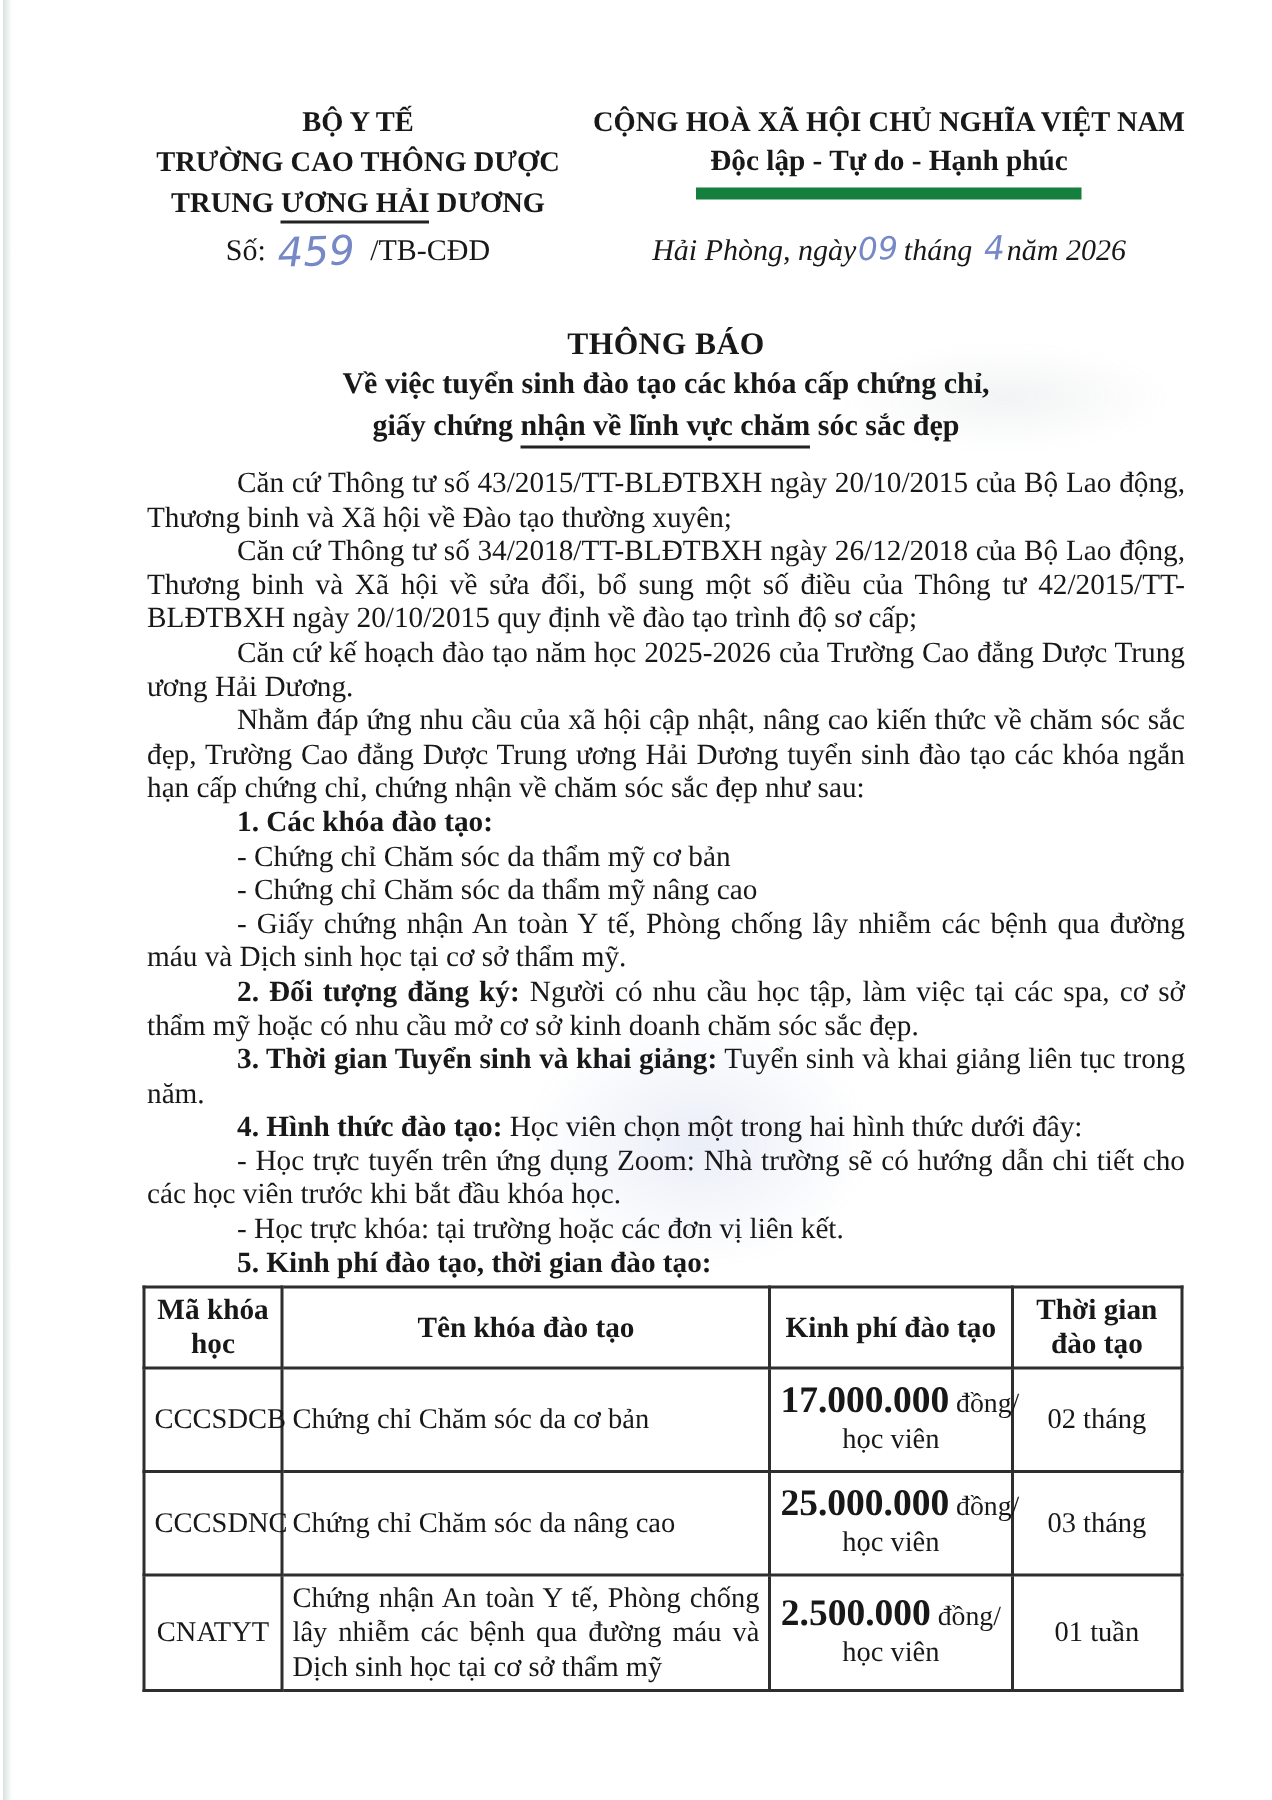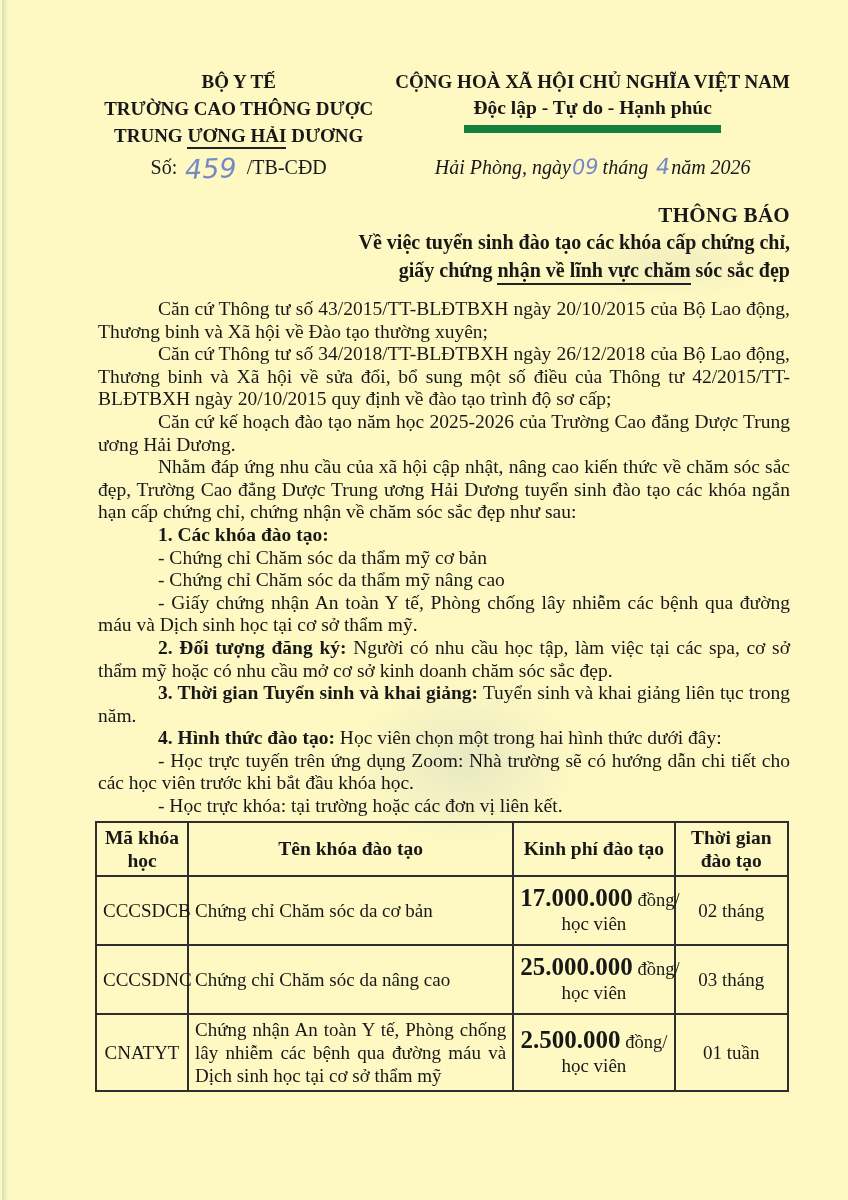--- a/index.html
+++ b/index.html
@@ -1,18 +1,18 @@
 <!DOCTYPE html>
 <html lang="vi"><head>
 <meta charset="utf-8">
 <style>
   html,body{margin:0;padding:0;background:#e9e9e9;}
   .page{
     position:relative;width:848px;height:1200px;margin:0 auto;
-    background:#fef9c3;overflow:hidden;color:#181818;
+    background:#ffffff;overflow:hidden;color:#181818;
     font-family:"Liberation Serif",serif;
   }
   
   .scan-edge{position:absolute;left:2px;top:0;bottom:0;width:6px;
     background:linear-gradient(to right,rgba(150,178,172,.38),rgba(150,178,172,0));}
   
   .bleed{position:absolute;pointer-events:none;filter:blur(3px);}
   .bleed-1{left:340px;top:672px;width:250px;height:180px;
     background:radial-gradient(ellipse at center,rgba(105,132,198,.14),rgba(105,132,198,0) 65%);}
   .bleed-2{left:560px;top:230px;width:220px;height:70px;
@@ -30,21 +30,21 @@
   .motto{display:inline-block;font-weight:bold;font-size:19.5px;line-height:26px;
     border-bottom:8px solid #15803d;padding:0 9px 4px;white-space:nowrap;}
   .date-line{margin-top:23px;font-style:italic;font-size:20px;white-space:nowrap;}
   .hand{font-family:"DejaVu Sans",sans-serif;font-style:italic;color:#7689c6;
     display:inline-block;transform:rotate(-2deg);line-height:1;}
   .hand-no{font-size:27px;margin:0 10px 0 8px;vertical-align:-4px;}
   .hand-day{font-size:21px;margin:0 4px 0 1px;}
   .hand-month{font-size:22px;margin:0 1px 0 8px;}
 
   
-  .title{margin-top:20px;text-align:right;font-weight:bold;}
+  .title{margin-top:34px;text-align:center;font-weight:bold;}
   .t-main{font-size:21px;line-height:26px;letter-spacing:.3px;}
   .t-sub{font-size:20px;line-height:28px;}
   .t-sub .u-part{border-bottom:2.5px solid #222;padding-bottom:2px;}
 
   
   .doc-body{margin-top:14px;font-size:19.5px;line-height:22.6px;text-align:justify;}
   .doc-body p{margin:0;text-indent:60px;}
   .doc-body b{font-weight:bold;}
 
   
@@ -99,20 +99,21 @@
       <p><b>1. Các khóa đào tạo:</b></p>
       <p>- Chứng chỉ Chăm sóc da thẩm mỹ cơ bản</p>
       <p>- Chứng chỉ Chăm sóc da thẩm mỹ nâng cao</p>
       <p>- Giấy chứng nhận An toàn Y tế, Phòng chống lây nhiễm các bệnh qua đường máu và Dịch sinh học tại cơ sở thẩm mỹ.</p>
 
       <p><b>2. Đối tượng đăng ký:</b><span> Người có nhu cầu học tập, làm việc tại các spa, cơ sở thẩm mỹ hoặc có nhu cầu mở cơ sở kinh doanh chăm sóc sắc đẹp.</span></p>
       <p><b>3. Thời gian Tuyển sinh và khai giảng:</b><span> Tuyển sinh và khai giảng liên tục trong năm.</span></p>
       <p><b>4. Hình thức đào tạo:</b><span> Học viên chọn một trong hai hình thức dưới đây:</span></p>
       <p>- Học trực tuyến trên ứng dụng Zoom: Nhà trường sẽ có hướng dẫn chi tiết cho các học viên trước khi bắt đầu khóa học.</p>
       <p>- Học trực khóa: tại trường hoặc các đơn vị liên kết.</p>
+      <p><b>5. Kinh phí đào tạo, thời gian đào tạo:</b></p>
     </div>
 
     <table class="fee-table">
       <colgroup>
         <col style="width:13.3%">
           <col style="width:47.0%">
           <col style="width:23.3%">
           <col style="width:16.4%">
       </colgroup>
       <thead>

